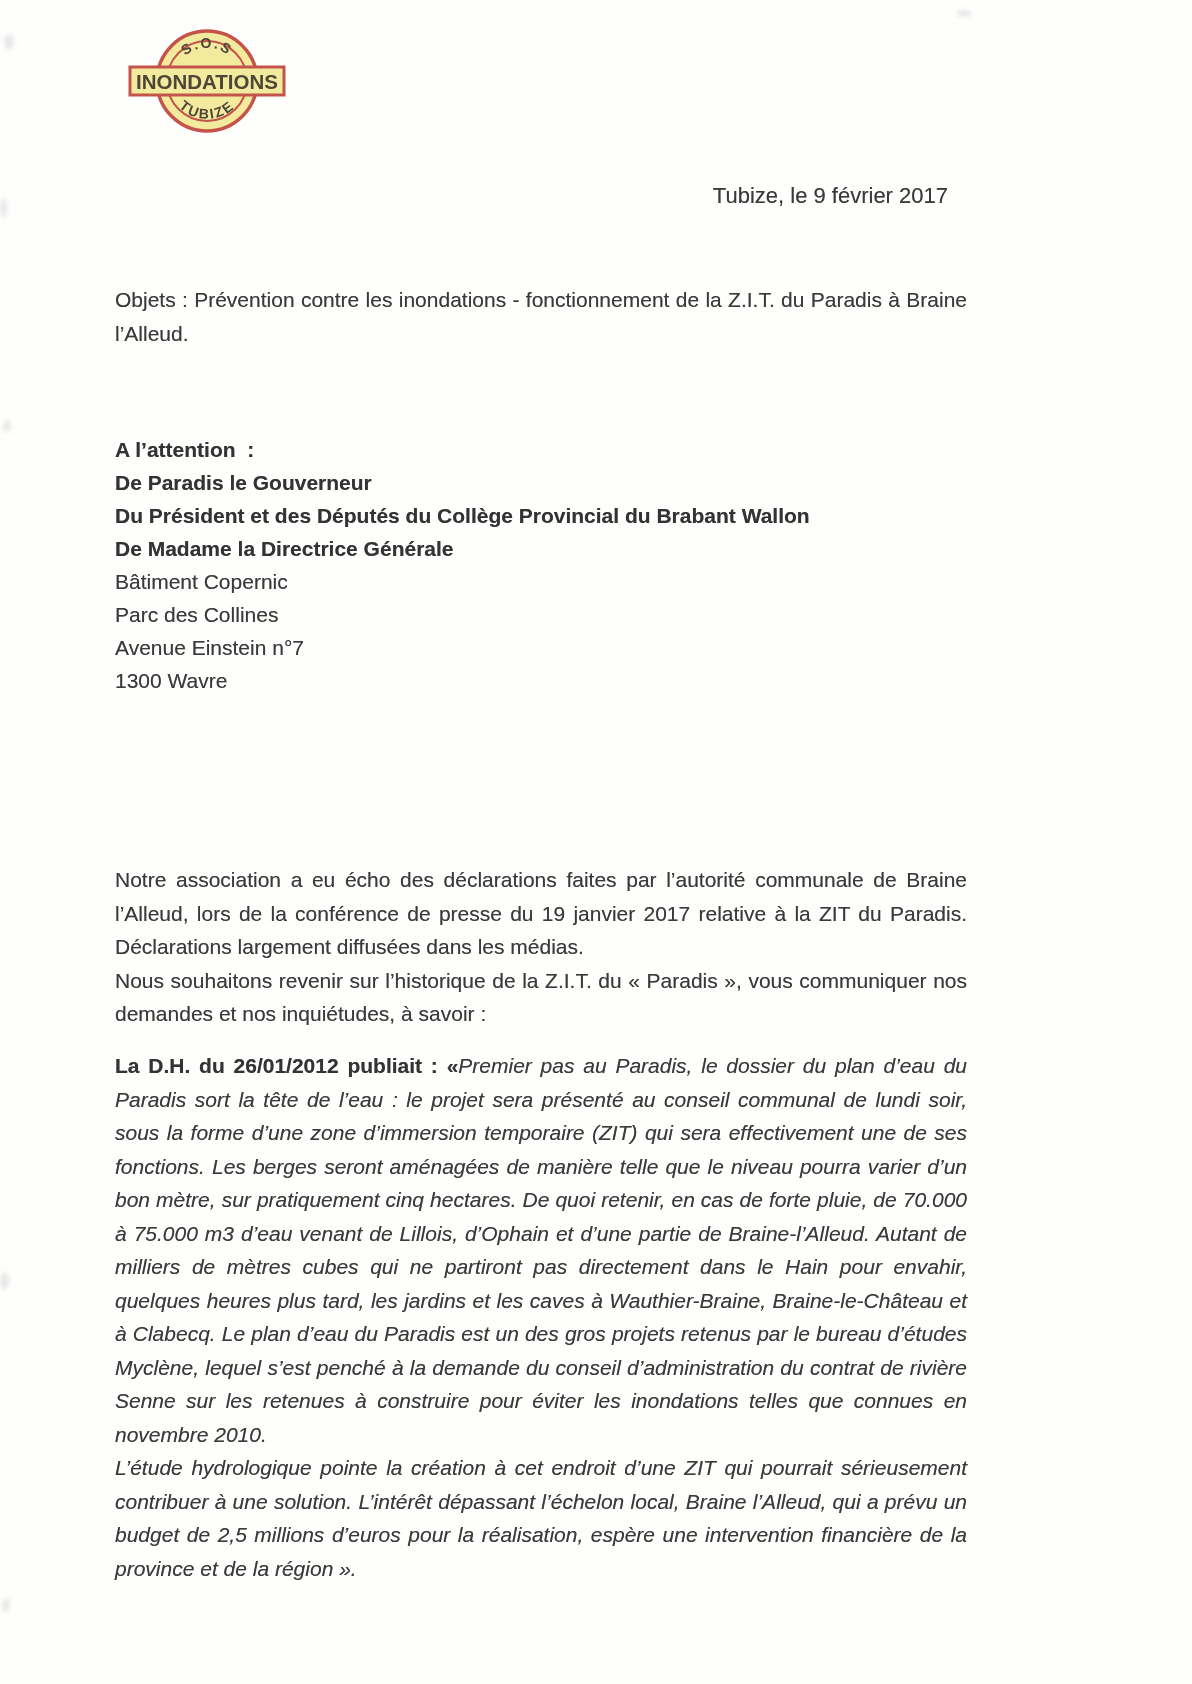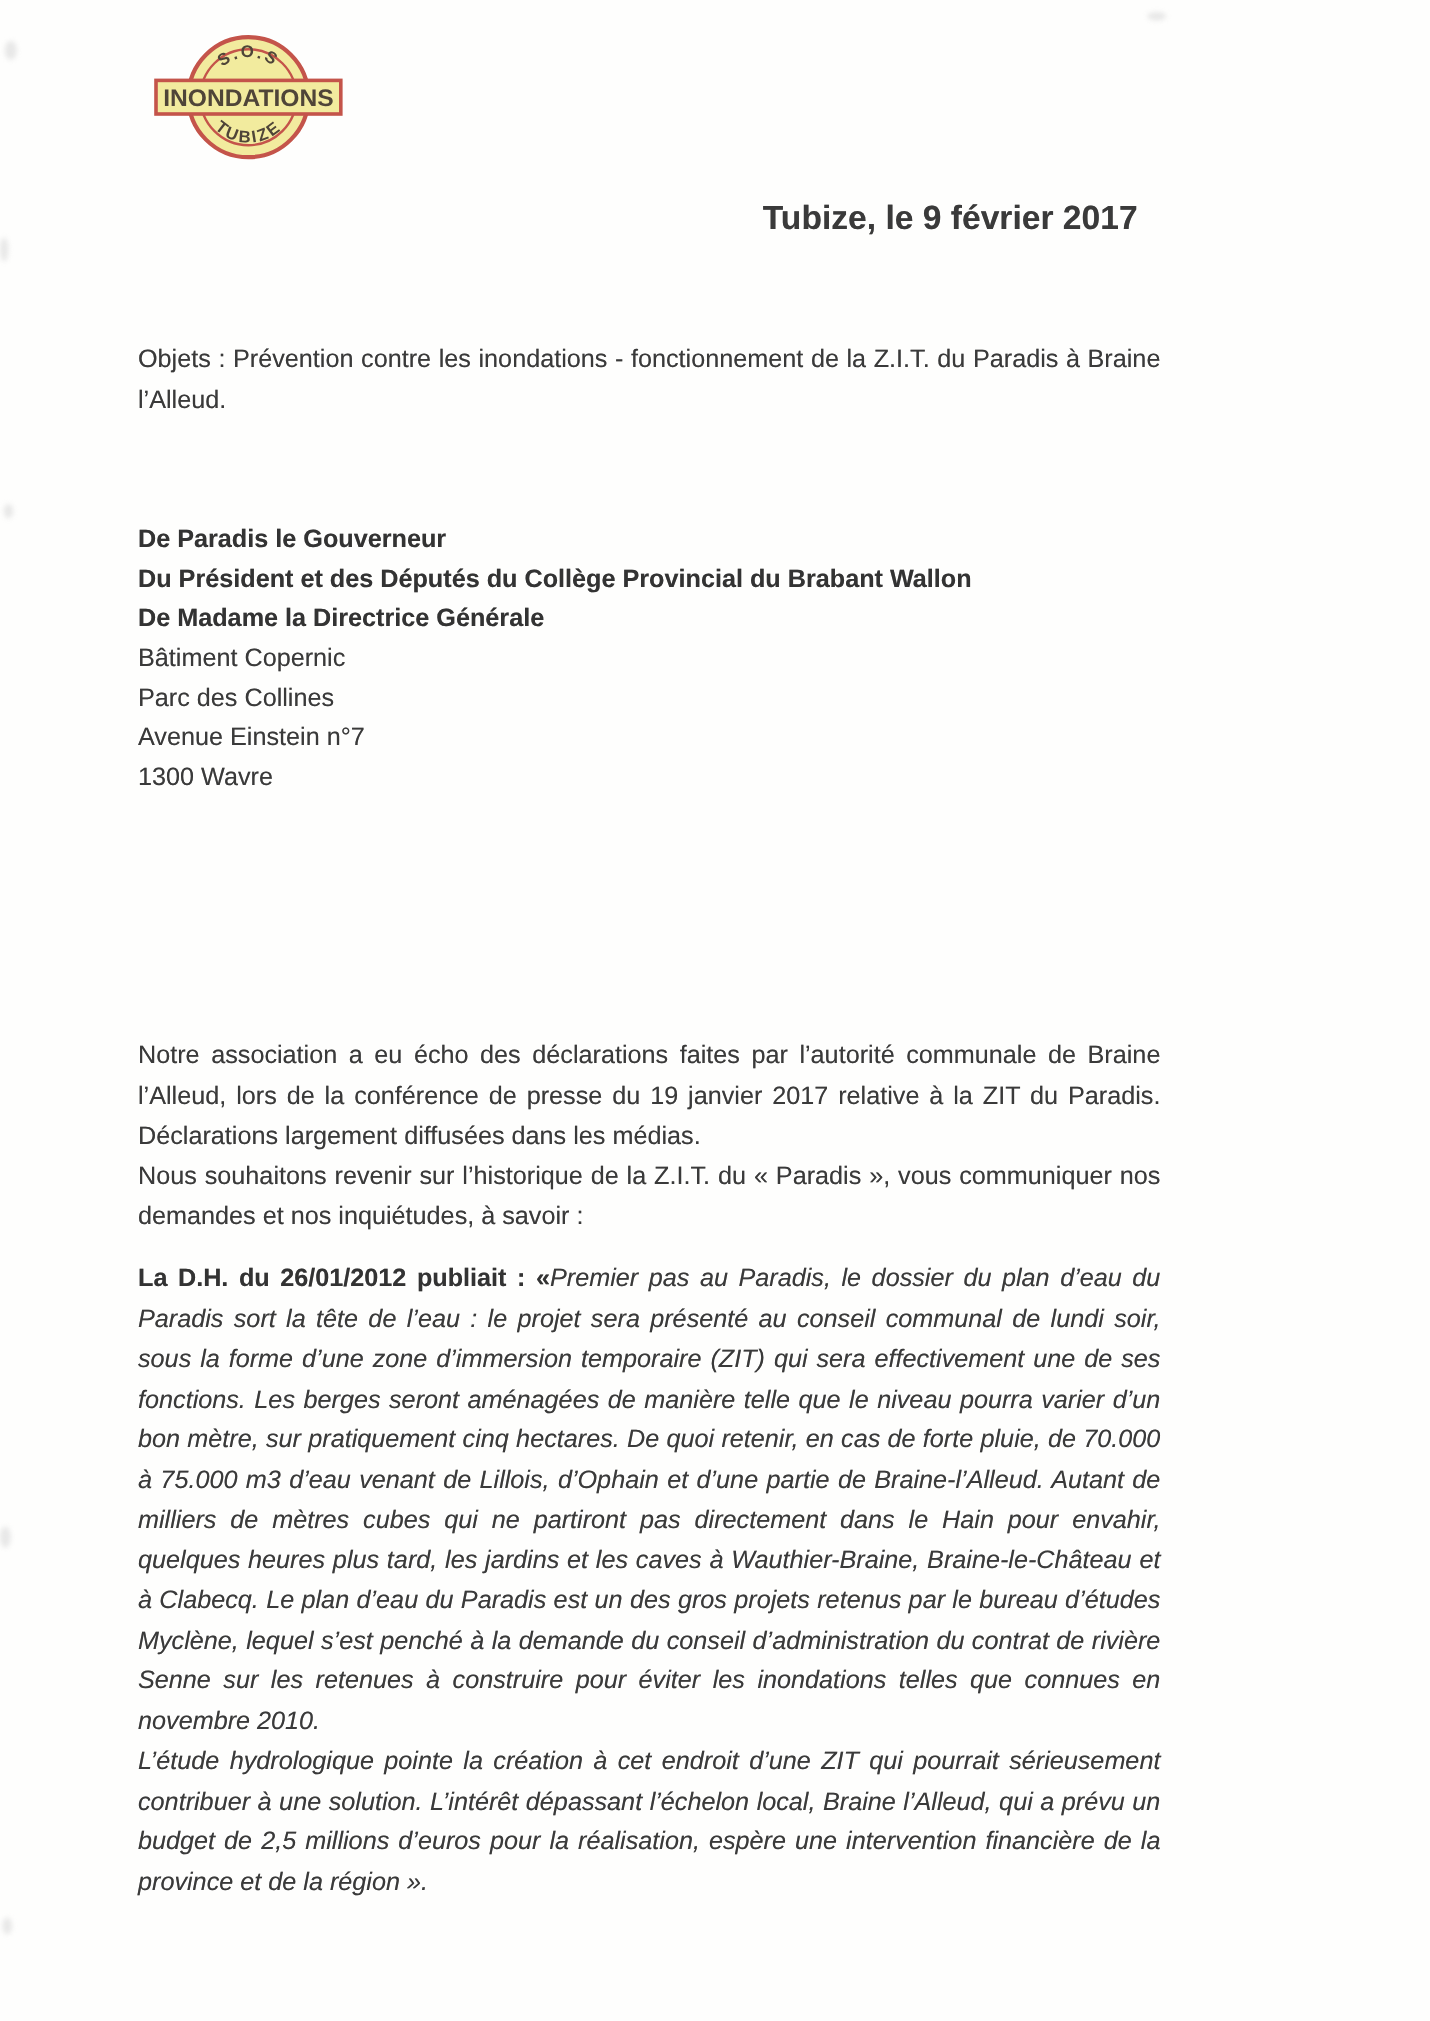--- a/index.html
+++ b/index.html
@@ -20,26 +20,25 @@
     line-height:33.5px;
     color:#3a3a3a;
     text-shadow:0 0 0.5px rgba(70,70,70,0.55);
   }
   .just{text-align:justify;}
   p{margin:0;}
   .bold{font-weight:bold;color:#333333;}
   .italic{font-style:italic;}
   .date-line{
     position:absolute;
-    top:166px;
+    top:183px;
     right:244px;
-    font-size:28px;
+    font-size:22px;
     color:#3a3a3a;
     text-shadow:0 0 0.5px rgba(70,70,70,0.55);
-    font-weight:bold;
   }
   .subject{top:283px;}
   .attention{top:433px;}
   .attention div{line-height:33px;white-space:pre-wrap;}
   .salutation{top:811px;}
   .intro{top:863px;}
   .history-heading{
     top:1055px;
     font-weight:bold;
     color:#333333;
@@ -104,20 +103,21 @@
         <text font-size="14" letter-spacing="2"><textPath href="#arcBottom" startOffset="50%" text-anchor="middle">TUBIZE</textPath></text>
       </g>
     </svg>
   </div>
 
   <div class="date-line">Tubize, le 9 février 2017</div>
 
   <div class="block doc-text subject just">Objets : Prévention contre les inondations - fonctionnement de la Z.I.T. du Paradis à Braine l’Alleud.</div>
 
   <div class="block doc-text attention">
+    <div class="bold">A l’attention  :</div>
     <div class="bold">De Paradis le Gouverneur</div>
     <div class="bold">Du Président et des Députés du Collège Provincial du Brabant Wallon</div>
     <div class="bold">De Madame la Directrice Générale</div>
     <div>Bâtiment Copernic</div>
     <div>Parc des Collines</div>
     <div>Avenue Einstein n°7</div>
     <div>1300 Wavre</div>
   </div>
 
 

